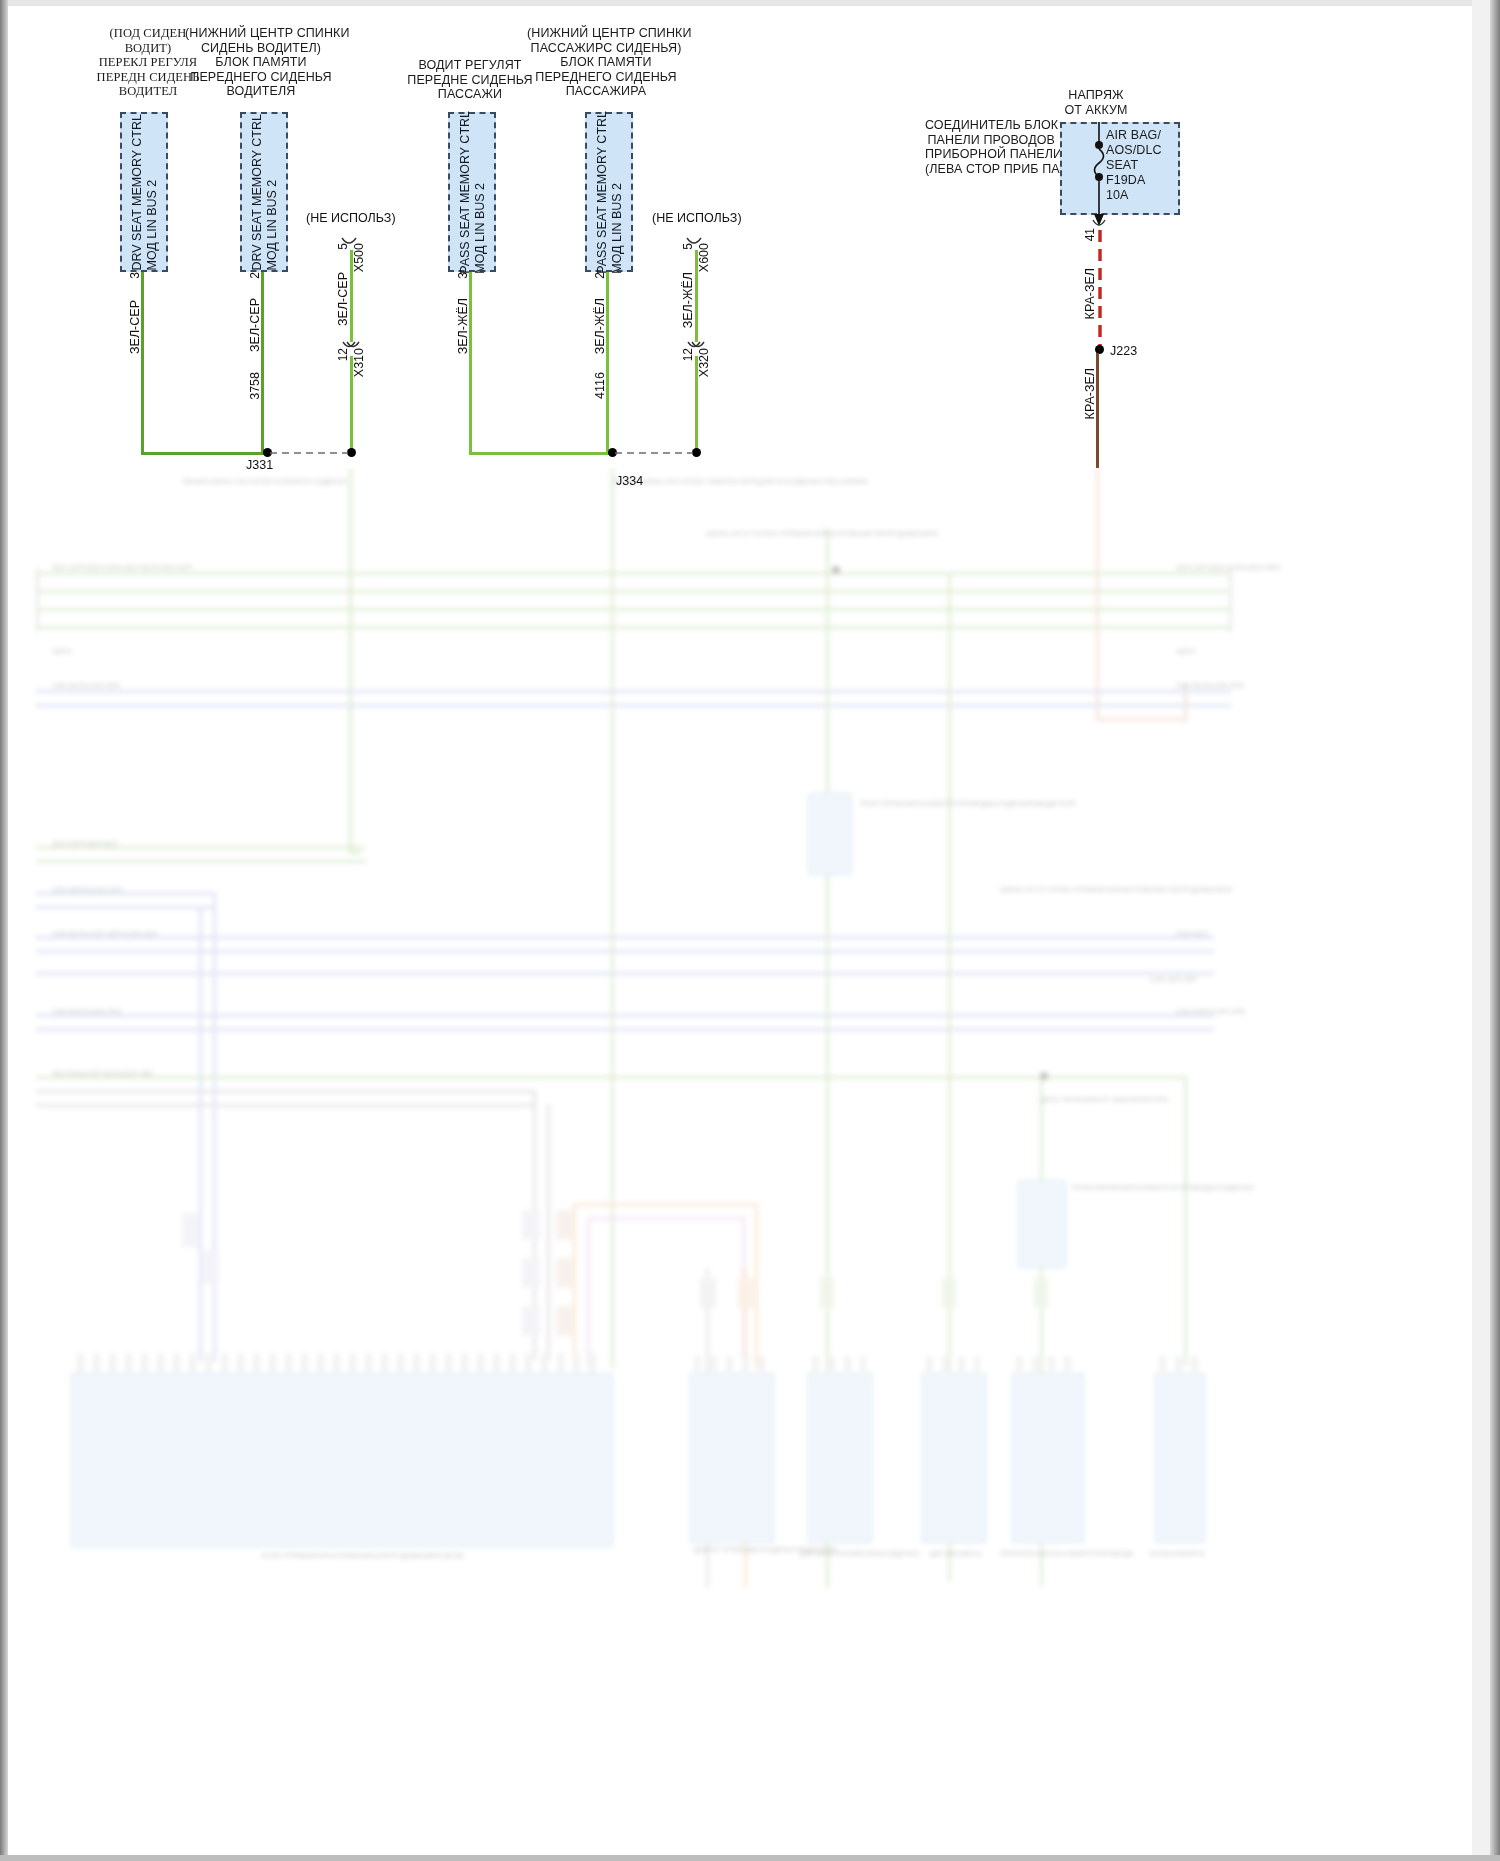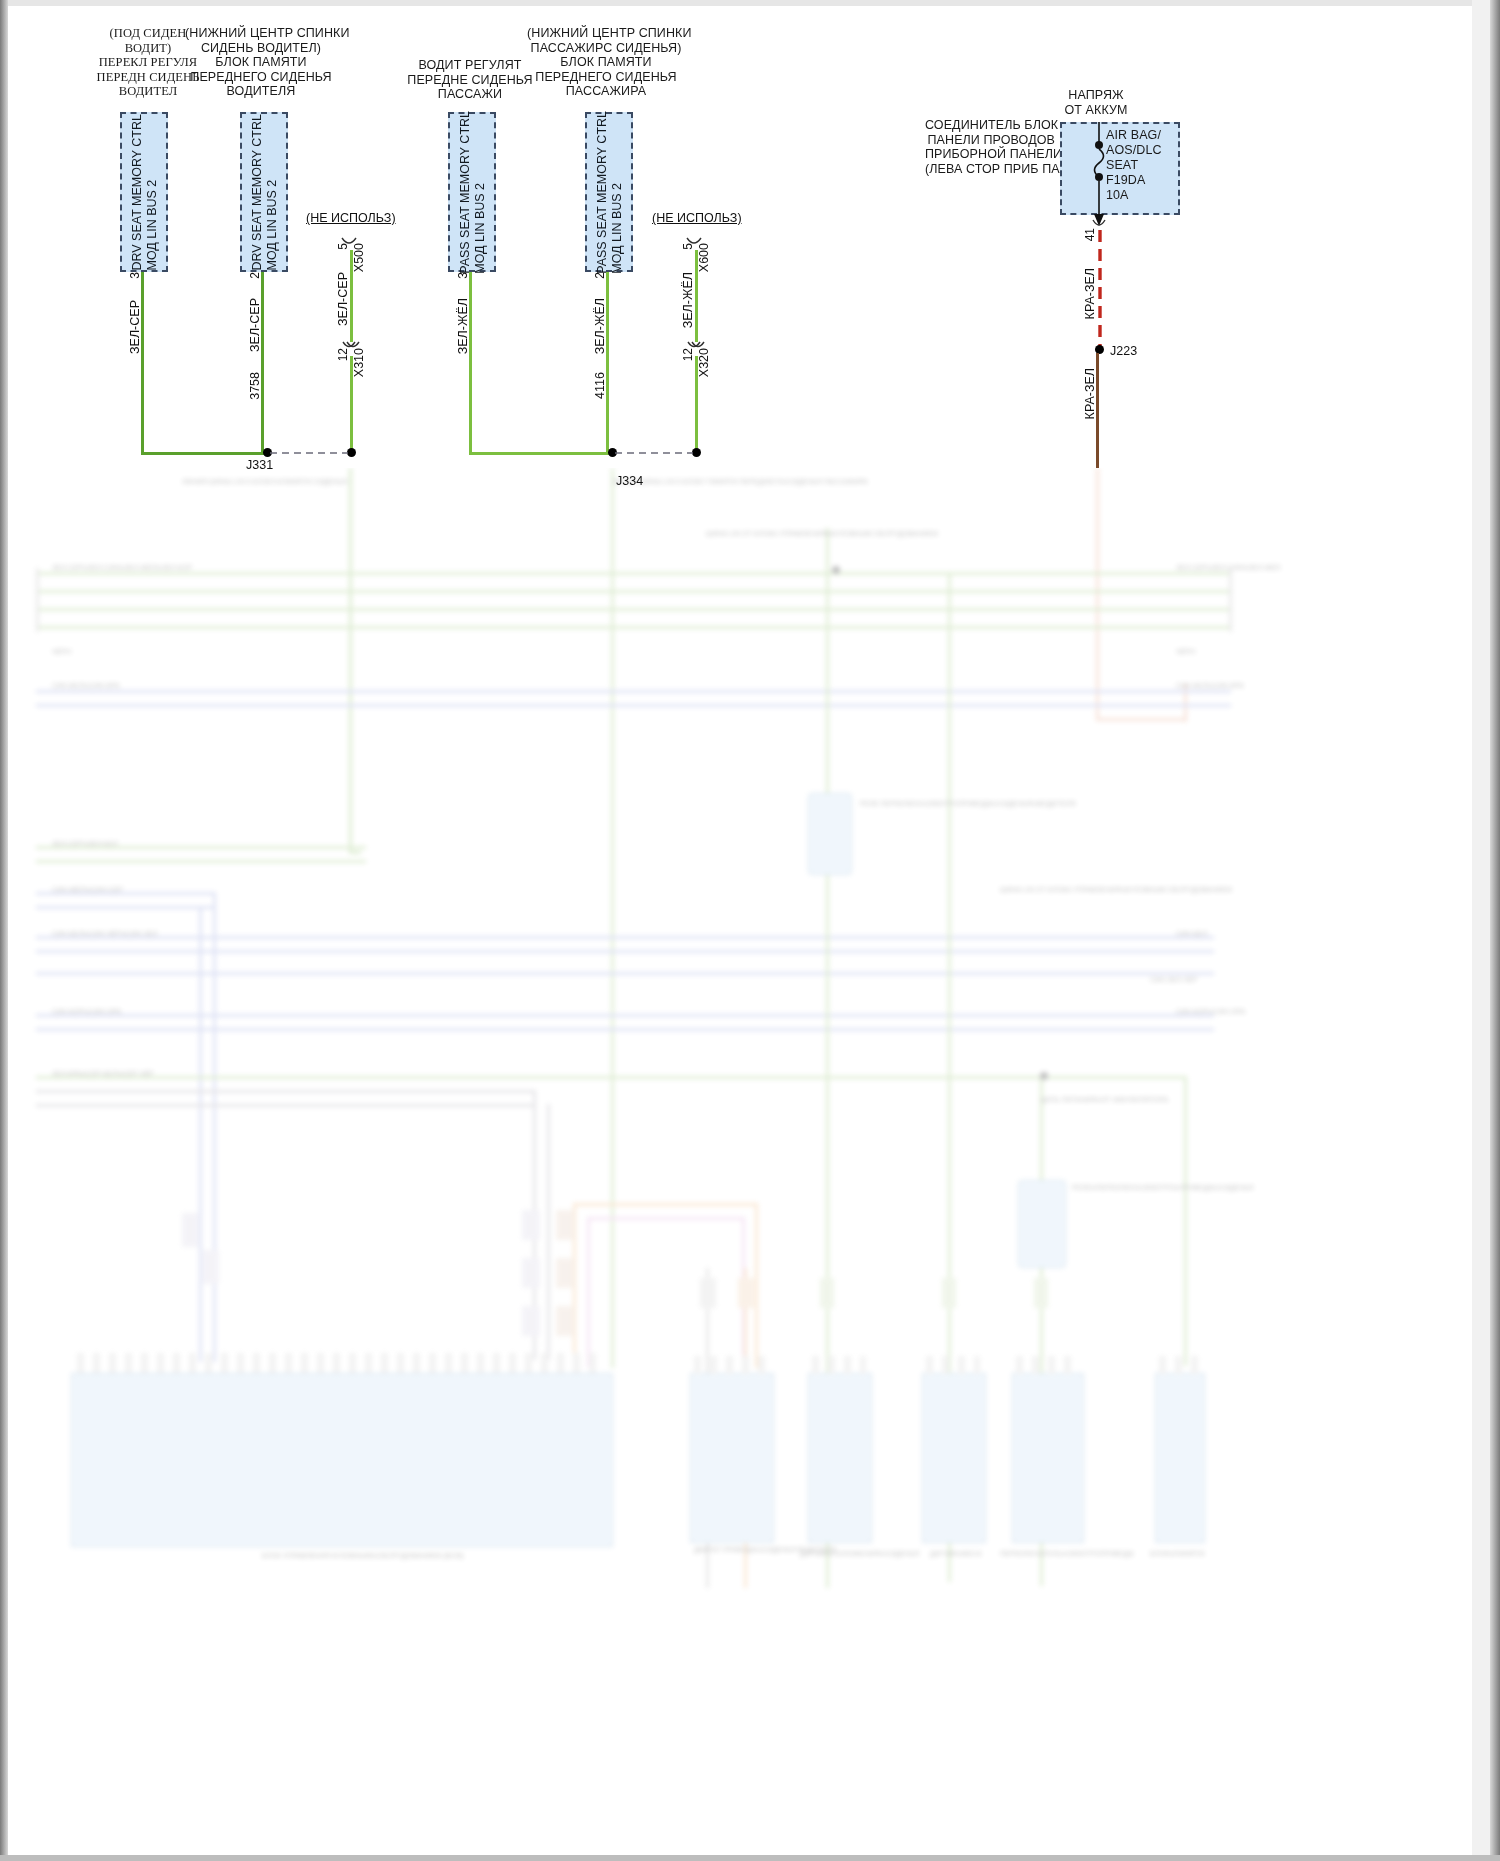--- a/index.html
+++ b/index.html
@@ -25,21 +25,21 @@
   }
   .wire{position:absolute;}
   .w-grn{background:#5aa02c;}
   .w-grn2{background:#7cbf3f;}
   .pinnum{font-size:12px;color:#111;}
   .wirecode{font-size:12.5px;color:#111;}
   .circnum{font-size:12.5px;color:#111;}
   .conn{font-size:12.5px;color:#111;}
   .dot{position:absolute;width:9px;height:9px;border-radius:50%;background:#000;}
   .splicelbl{font-size:12.5px;color:#111;}
-  .notused{font-size:12.5px;color:#111;text-decoration:underline;}
+  .notused{font-size:12.5px;color:#111;}
 
   
   #lower{position:absolute;left:0;top:468px;width:1500px;height:1393px;overflow:hidden;}
   #lowerInner{position:absolute;left:0;top:0;width:1500px;height:1393px;
      filter:blur(2.4px);opacity:.30;}
   .fwire{position:absolute;}
   .fbox{position:absolute;background:#cfe4f7;border:1px solid #7fa6c9;}
   .ftext{position:absolute;font-size:7px;color:#333;line-height:8px;white-space:pre;}
 
   

